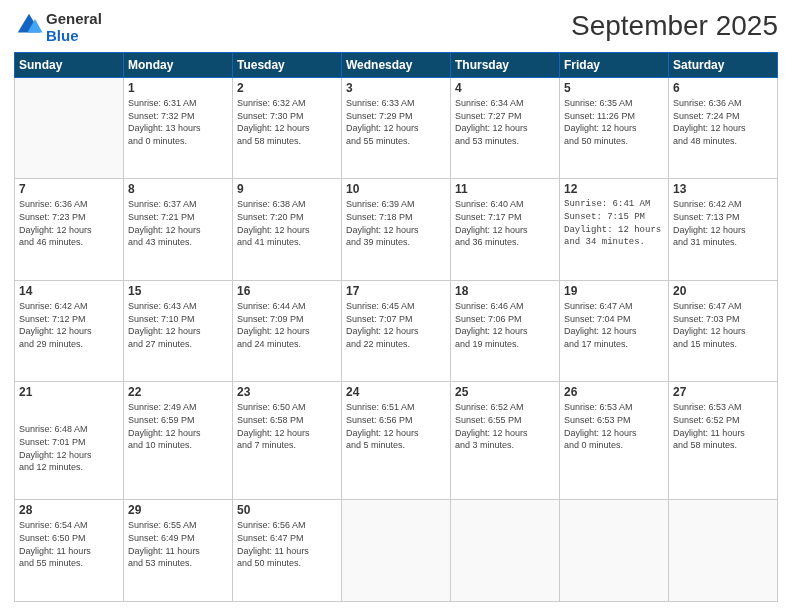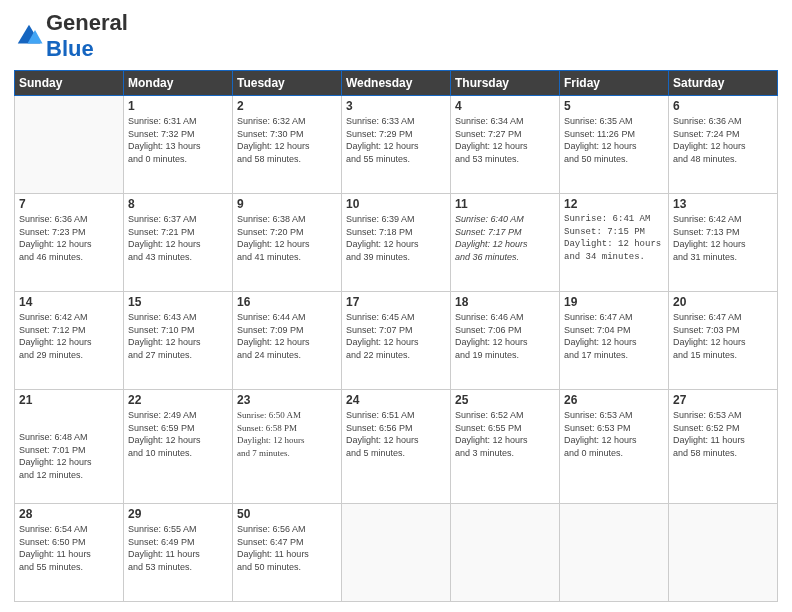--- a/index.html
+++ b/index.html
@@ -18,22 +18,21 @@
       flex-direction: column;
     }
     .header {
       display: flex;
       justify-content: space-between;
       align-items: flex-start;
       margin-bottom: 8px;
     }
     .logo {
       display: flex;
-      align-items: center;
-      font-size: 22px;
+      font-size: 15px;
       font-weight: bold;
     }
     .logo-general { color: #333; }
     .logo-blue { color: #1565c0; }
     .logo-icon {
       width: 30px;
       height: 30px;
       margin-right: 2px;
       position: relative;
     }
@@ -50,21 +49,21 @@
       color: #555;
     }
     .calendar {
       flex: 1;
       border: 1px solid #ccc;
       border-collapse: collapse;
       width: 100%;
       table-layout: fixed;
     }
     .calendar th {
-      background-color: #404040;
+      background-color: #0c4a6e;
       color: white;
       text-align: left;
       padding: 5px 4px;
       font-size: 12px;
       border: 1px solid #1565c0;
     }
     .calendar td {
       vertical-align: top;
       border: 1px solid #ccc;
       padding: 3px 4px;
@@ -95,20 +94,21 @@
       <svg class="logo-icon" viewBox="0 0 40 40" width="40" height="40">
         <polygon points="20,5 35,30 5,30" fill="#1565c0"></polygon>
         <polygon points="28,12 38,30 18,30" fill="#42a5f5"></polygon>
       </svg>
       <div>
         <span class="logo-general">General</span><br>
         <span class="logo-blue">Blue</span>
       </div>
     </div>
     <div class="title-block">
+      <div class="month-title">September 2025</div>
     </div>
   </div>
 
   <table class="calendar">
     <thead>
       <tr>
         <th>Sunday</th>
         <th>Monday</th>
         <th>Tuesday</th>
         <th>Wednesday</th>
@@ -187,21 +187,21 @@
           </td>
           <td>
             <div class="day-number">10</div>
             <div class="day-info" style="white-space: pre-line;">Sunrise: 6:39 AM
 Sunset: 7:18 PM
 Daylight: 12 hours
 and 39 minutes.</div>
           </td>
           <td>
             <div class="day-number">11</div>
-            <div class="day-info" style="white-space: pre-line; font-style: italic;">Sunrise: 6:40 AM
+            <div class="day-info" style="white-space: pre-line;">Sunrise: 6:40 AM
 Sunset: 7:17 PM
 Daylight: 12 hours
 and 36 minutes.</div>
           </td>
           <td>
             <div class="day-number">12</div>
             <div class="day-info" style="white-space: pre-line; font-family: Liberation Mono, monospace;">Sunrise: 6:41 AM
 Sunset: 7:15 PM
 Daylight: 12 hours
 and 34 minutes.</div>
@@ -275,21 +275,21 @@
           </td>
           <td>
             <div class="day-number">22</div>
             <div class="day-info" style="white-space: pre-line;">Sunrise: 2:49 AM
 Sunset: 6:59 PM
 Daylight: 12 hours
 and 10 minutes.</div>
           </td>
           <td>
             <div class="day-number">23</div>
-            <div class="day-info" style="white-space: pre-line; font-family: Liberation Serif, serif;">Sunrise: 6:50 AM
+            <div class="day-info" style="white-space: pre-line;">Sunrise: 6:50 AM
 Sunset: 6:58 PM
 Daylight: 12 hours
 and 7 minutes.</div>
           </td>
           <td>
             <div class="day-number">24</div>
             <div class="day-info" style="white-space: pre-line;">Sunrise: 6:51 AM
 Sunset: 6:56 PM
 Daylight: 12 hours
 and 5 minutes.</div>

